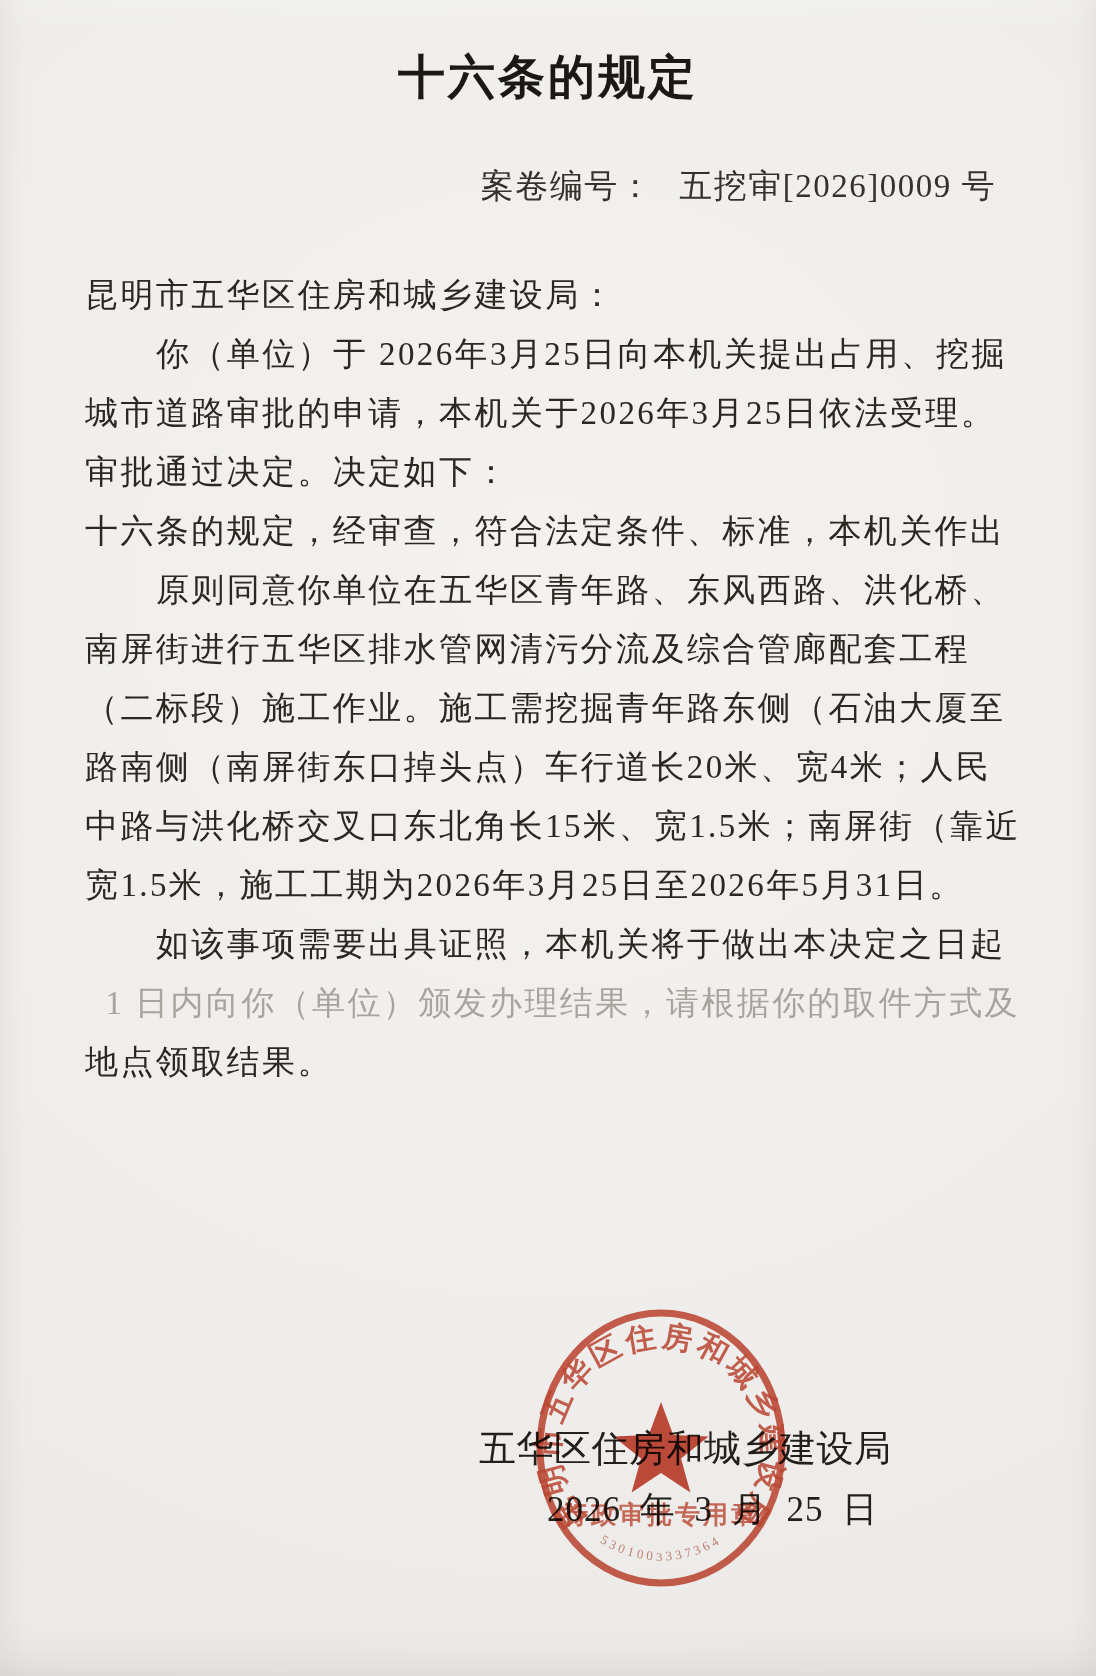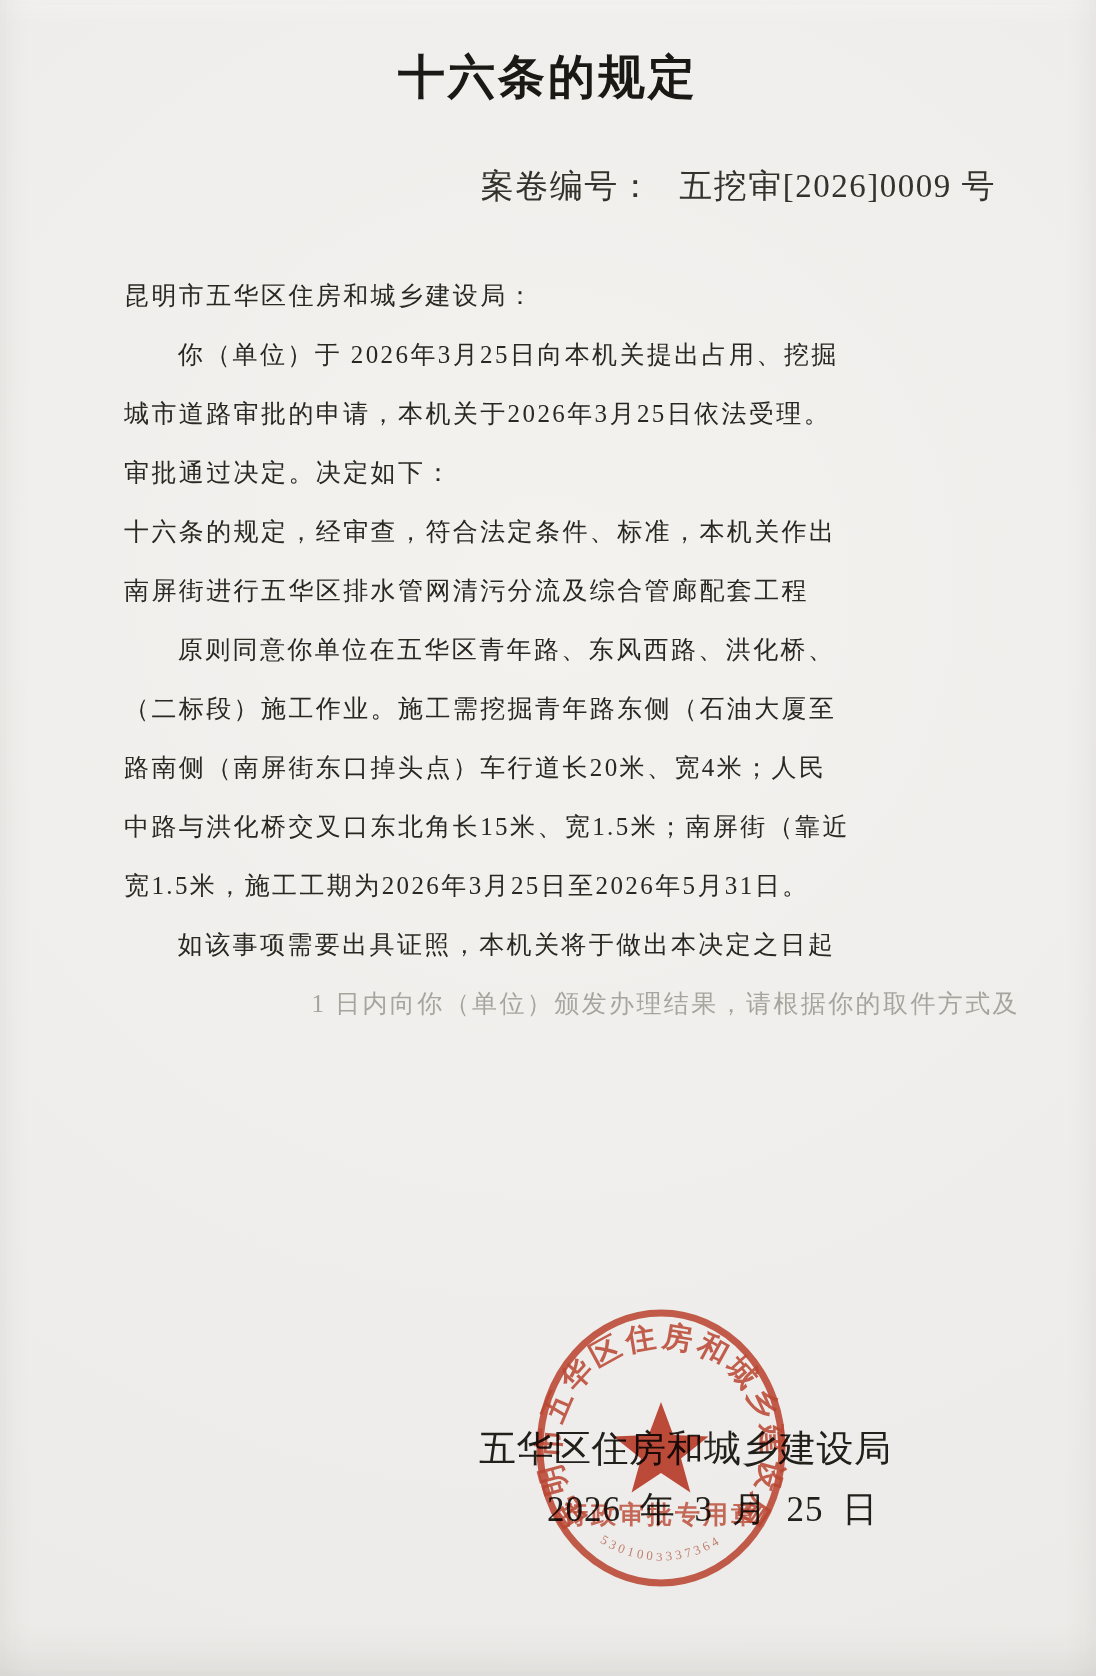--- a/index.html
+++ b/index.html
@@ -47,25 +47,24 @@
   .docket .gap { display: inline-block; width: 26px; }
   .body-text {
     position: absolute;
     left: 85px;
     top: 266px;
     width: 935px;
   }
   .line {
     height: 59px;
     line-height: 59px;
-    font-size: 25px;
+    font-size: 33px;
     letter-spacing: 2.4px;
     white-space: nowrap;
     color: #2b2822;
-    margin-left: 39px;
   }
   .line.indent { text-indent: 2.15em; }
   .line.faded {
     color: #9b9890;
     opacity: 0.85;
     filter: blur(0.4px);
     text-align: right;
   }
   .signature {
     position: absolute;
@@ -112,28 +111,29 @@
   <div class="docket">
     <span>案卷编号：</span><span class="gap"></span><span>五挖审[2026]0009 号</span>
   </div>
 
   <div class="body-text">
     <div class="line">昆明市五华区住房和城乡建设局：</div>
     <div class="line indent">你（单位）于 2026年3月25日向本机关提出占用、挖掘</div>
     <div class="line">城市道路审批的申请，本机关于2026年3月25日依法受理。</div>
     <div class="line">审批通过决定。决定如下：</div>
     <div class="line">十六条的规定，经审查，符合法定条件、标准，本机关作出</div>
+    <div class="line indent">原则同意你单位在五华区青年路、东风西路、洪化桥、</div>
     <div class="line">南屏街进行五华区排水管网清污分流及综合管廊配套工程</div>
-    <div class="line indent">原则同意你单位在五华区青年路、东风西路、洪化桥、</div>
     <div class="line">（二标段）施工作业。施工需挖掘青年路东侧（石油大厦至</div>
     <div class="line">路南侧（南屏街东口掉头点）车行道长20米、宽4米；人民</div>
     <div class="line">中路与洪化桥交叉口东北角长15米、宽1.5米；南屏街（靠近</div>
     <div class="line">宽1.5米，施工工期为2026年3月25日至2026年5月31日。</div>
     <div class="line indent">如该事项需要出具证照，本机关将于做出本决定之日起</div>
     <div class="line faded">1 日内向你（单位）颁发办理结果，请根据你的取件方式及</div>
+    <div class="line">地点领取结果。</div>
   </div>
 
   <div class="signature">五华区住房和城乡建设局</div>
   <div class="sign-date">2026 年 3 月 25 日</div>
 
   <svg class="seal" viewBox="0 0 256 280" xmlns="http://www.w3.org/2000/svg">
     <defs>
       <path id="ringTextPath" d="M 45,200 A 102,102 0 1 1 211,200" fill="none"></path>
       <path id="serialPath" d="M 56,226 A 111,111 0 0 0 200,226" fill="none"></path>
     </defs>

